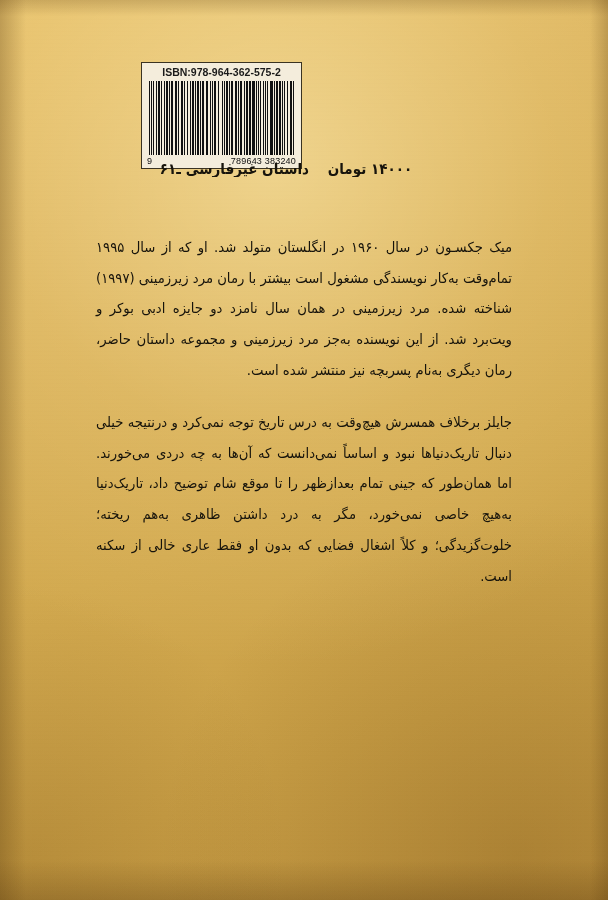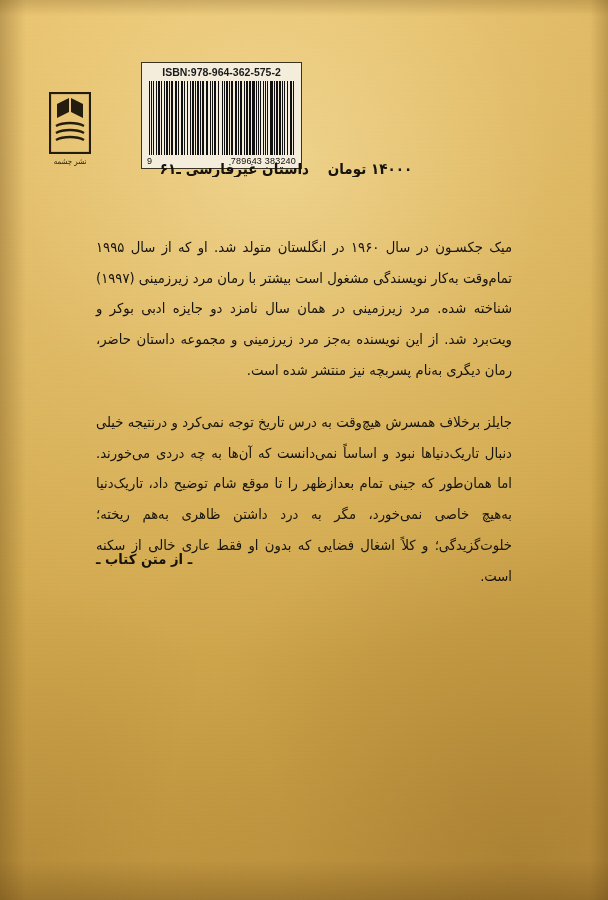--- a/index.html
+++ b/index.html
@@ -177,31 +177,20 @@
 <body>
 
 <div id="page">
   <div class="cover"></div>
   <div class="grain"></div>
   <div class="edge-top"></div>
   <div class="edge-left"></div>
   <div class="edge-right"></div>
   <div class="edge-bottom"></div>
 
-  <div class="publisher">
-    <svg class="pub-mark" viewBox="0 0 42 62">
-      <rect x="1" y="1" width="40" height="60" fill="none" stroke="#241d0f" stroke-width="2.2"></rect>
-      <path d="M8 12 L20 6 L20 20 L8 26 Z" fill="#241d0f"></path>
-      <path d="M22 6 L34 12 L34 26 L22 20 Z" fill="#241d0f"></path>
-      <path d="M7 34 C14 30 28 30 35 34" fill="none" stroke="#241d0f" stroke-width="2.4"></path>
-      <path d="M7 41 C14 37 28 37 35 41" fill="none" stroke="#241d0f" stroke-width="2.4"></path>
-      <path d="M7 48 C14 44 28 44 35 48" fill="none" stroke="#241d0f" stroke-width="2.4"></path>
-    </svg>
-    <div class="pub-name">نشر چشمه</div>
-  </div>
 
   <div class="barcode-box">
     <div class="isbn-text">ISBN:978-964-362-575-2</div>
     <div class="bars" id="bars">
         <span style="width:1.5px;background:#111"></span>
         <span style="width:1.5px"></span>
         <span style="width:1.5px;background:#111"></span>
         <span style="width:2px"></span>
         <span style="width:2px;background:#111"></span>
         <span style="width:3px"></span>
@@ -322,14 +311,13 @@
     </div>
   </div>
 
   <div class="price-line">
     <span class="seg">۱۴۰۰۰ تومان</span>
     <span class="seg">داستان غیرفارسی ـ۶۱</span>
   </div>
 
   <div class="blurb" id="para1">میک جکسـون در سال ۱۹۶۰ در انگلستان متولد شد. او که از سال ۱۹۹۵ تمام‌وقت به‌کار نویسندگی مشغول است بیشتر با رمان مرد زیرزمینی (۱۹۹۷) شناخته شده. مرد زیرزمینی در همان سال نامزد دو جایزه ادبی بوکر و ویت‌برد شد. از این نویسنده به‌جز مرد زیرزمینی و مجموعه داستان حاضر، رمان دیگری به‌نام پسربچه نیز منتشر شده است.</div>
   <div class="blurb" id="para2">جایلز برخلاف همسرش هیچ‌وقت به درس تاریخ توجه نمی‌کرد و درنتیجه خیلی دنبال تاریک‌دنیاها نبود و اساساً نمی‌دانست که آن‌ها به چه دردی می‌خورند. اما همان‌طور که جینی تمام بعدازظهر را تا موقع شام توضیح داد، تاریک‌دنیا به‌هیچ خاصی نمی‌خورد، مگر به درد داشتن ظاهری به‌هم ریخته؛ خلوت‌گزیدگی؛ و کلاً اشغال فضایی که بدون او فقط عاری خالی از سکنه است.</div>
-  <div class="source">ـ از متن کتاب ـ</div>
 </div>
 
 </body></html>

